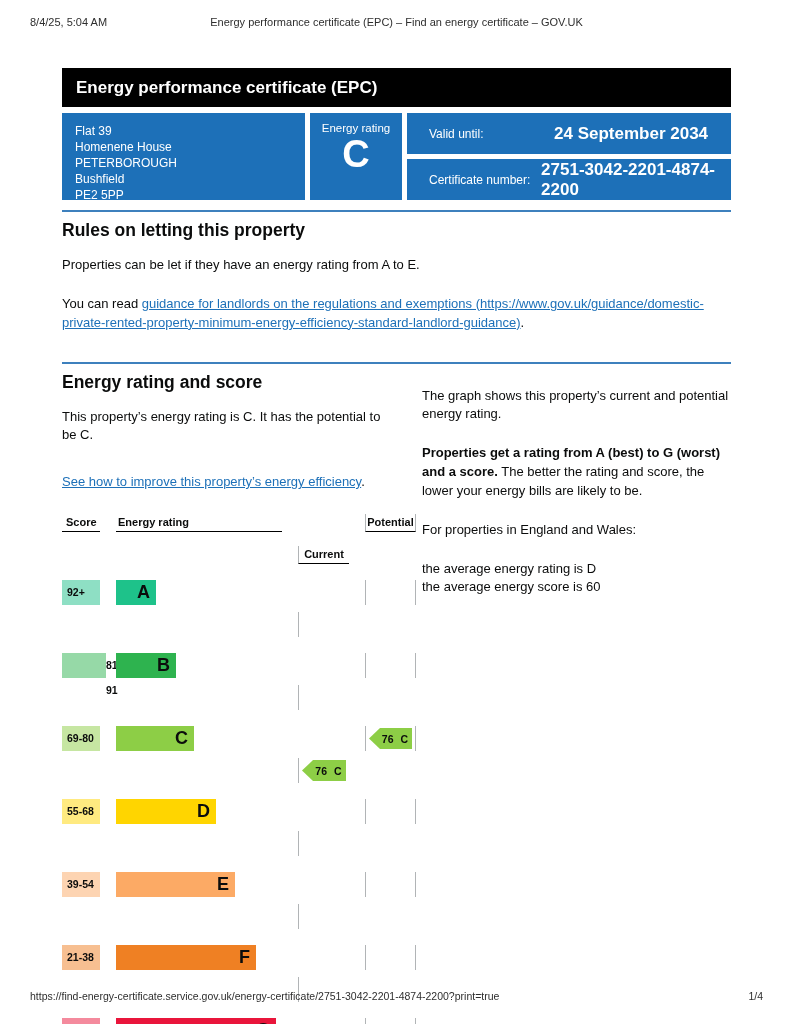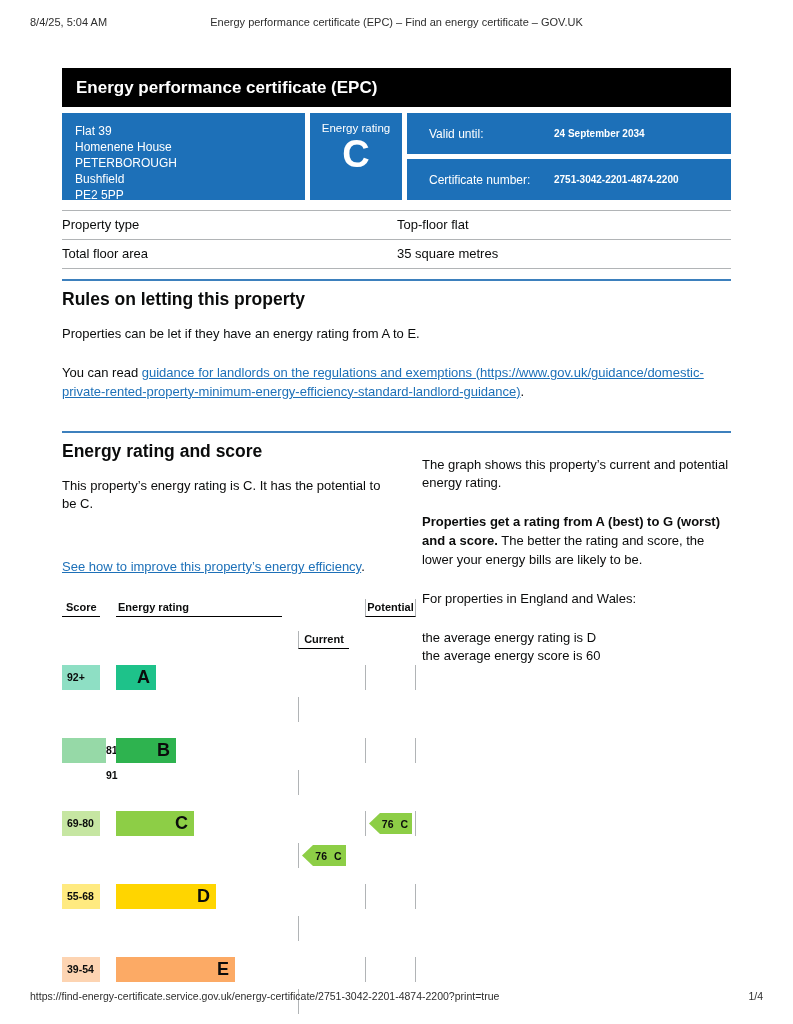--- a/index.html
+++ b/index.html
@@ -33,21 +33,21 @@
 
   .summary { display:grid; grid-template-columns:243px 92px auto;
     grid-template-rows:41px 41px; gap:5px; margin-top:6px; }
   .sum-box { background:#1d70b8; color:#fff; }
   .address { grid-row:1 / span 2; padding:11px 0 0 13px; font-size:12px; line-height:1.33; }
   .rating-box { grid-row:1 / span 2; display:flex; flex-direction:column; align-items:center; padding-top:9px; }
   .rating-label { font-size:11.5px; }
   .rating-letter { font-size:38px; font-weight:bold; line-height:1; margin-top:1px; }
   .kv-box { display:flex; align-items:center; padding-left:22px; font-size:12px; }
   .kv-label { width:125px; }
-  .kv-value { font-weight:bold; font-size:10px; }
+  .kv-value { font-weight:bold; font-size:17px; }
 
   .facts { margin-top:10px; }
   .fact-row { display:flex; border-bottom:1px solid #b1b4b6; padding:6px 0 7px 0; font-size:13px; }
   .fact-row:first-child { border-top:1px solid #b1b4b6; }
   .fact-label { width:335px; }
 
   .rule { height:2px; background:#3d80bd; border:none; }
   .rule-1 { margin-top:10px; }
   .rule-2 { margin-top:29px; }
   .rule-3 { margin-top:15px; }
@@ -114,44 +114,34 @@
     <div class="sum-box kv-box">
       <span class="kv-label">Valid until:</span>
       <span class="kv-value">24 September 2034</span>
     </div>
     <div class="sum-box kv-box">
       <span class="kv-label">Certificate number:</span>
       <span class="kv-value">2751-3042-2201-4874-2200</span>
     </div>
   </div>
 
-  <div class="facts">
-    <div class="fact-row">
-      <span class="fact-label">Property type</span>
-      <span class="fact-value">Top-floor flat</span>
-    </div>
-    <div class="fact-row">
-      <span class="fact-label">Total floor area</span>
-      <span class="fact-value">35 square metres</span>
-    </div>
-  </div>
 
   <hr class="rule rule-1">
 
   <h2>Rules on letting this property</h2>
   <p class="para">Properties can be let if they have an energy rating from A to E.</p>
   <p class="para para-gap wrap-any"><span>You can read </span><a href="#">guidance for landlords on the regulations and exemptions (https://www.gov.uk/guidance/domestic-private-rented-property-minimum-energy-efficiency-standard-landlord-guidance)</a><span>.</span></p>
 
   <hr class="rule rule-2">
 
   <div class="two-col">
     <div class="col-left">
       <h2>Energy rating and score</h2>
       <p class="para">This property’s energy rating is C. It has the potential to be C.</p>
-      <p class="para" style="margin-top:44px;"><a href="#">See how to improve this property’s energy efficiency</a><span>.</span></p>
+      <p class="para" style="margin-top:28px;"><a href="#">See how to improve this property’s energy efficiency</a><span>.</span></p>
 
       <div class="epc-graph" id="epcGraph">
           <div class="g-head score">Score</div>
           <div class="g-head rating">Energy rating</div>
           <div class="g-head cur col-cur">Current</div>
           <div class="g-head pot col-pot">Potential</div>
           <div class="g-score" style="background: rgb(142, 223, 196);">92+</div>
           <div class="g-barcell">
             <div class="g-bar" style="background: rgb(30, 194, 138); width: 40px;">
               <div class="g-letter">A</div>

